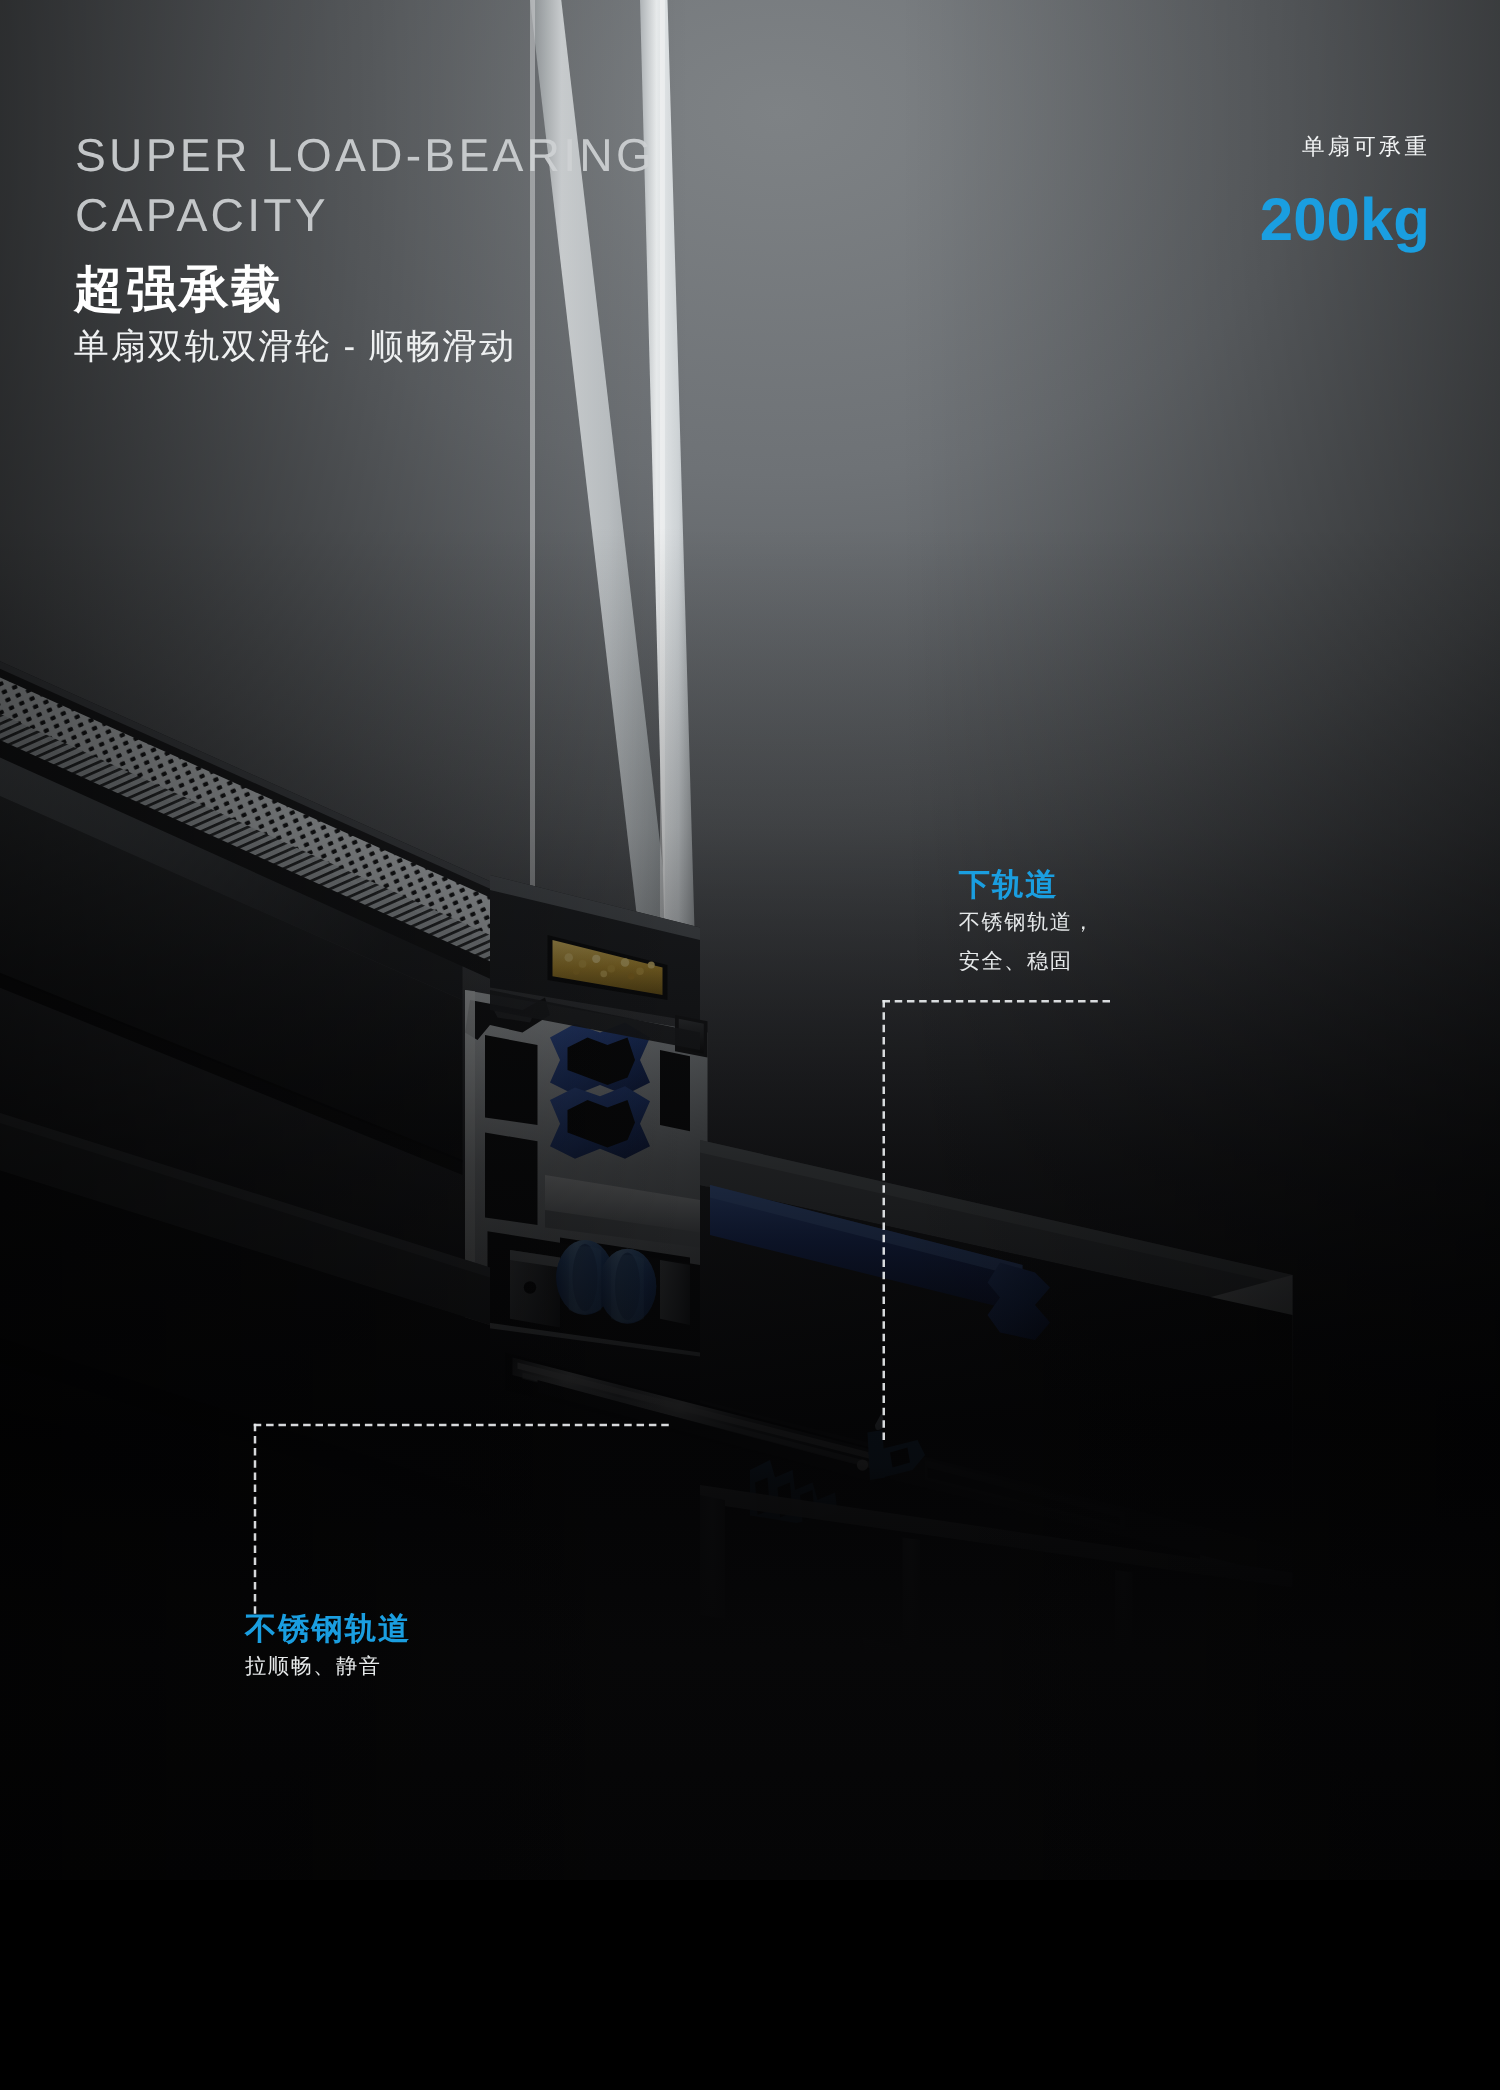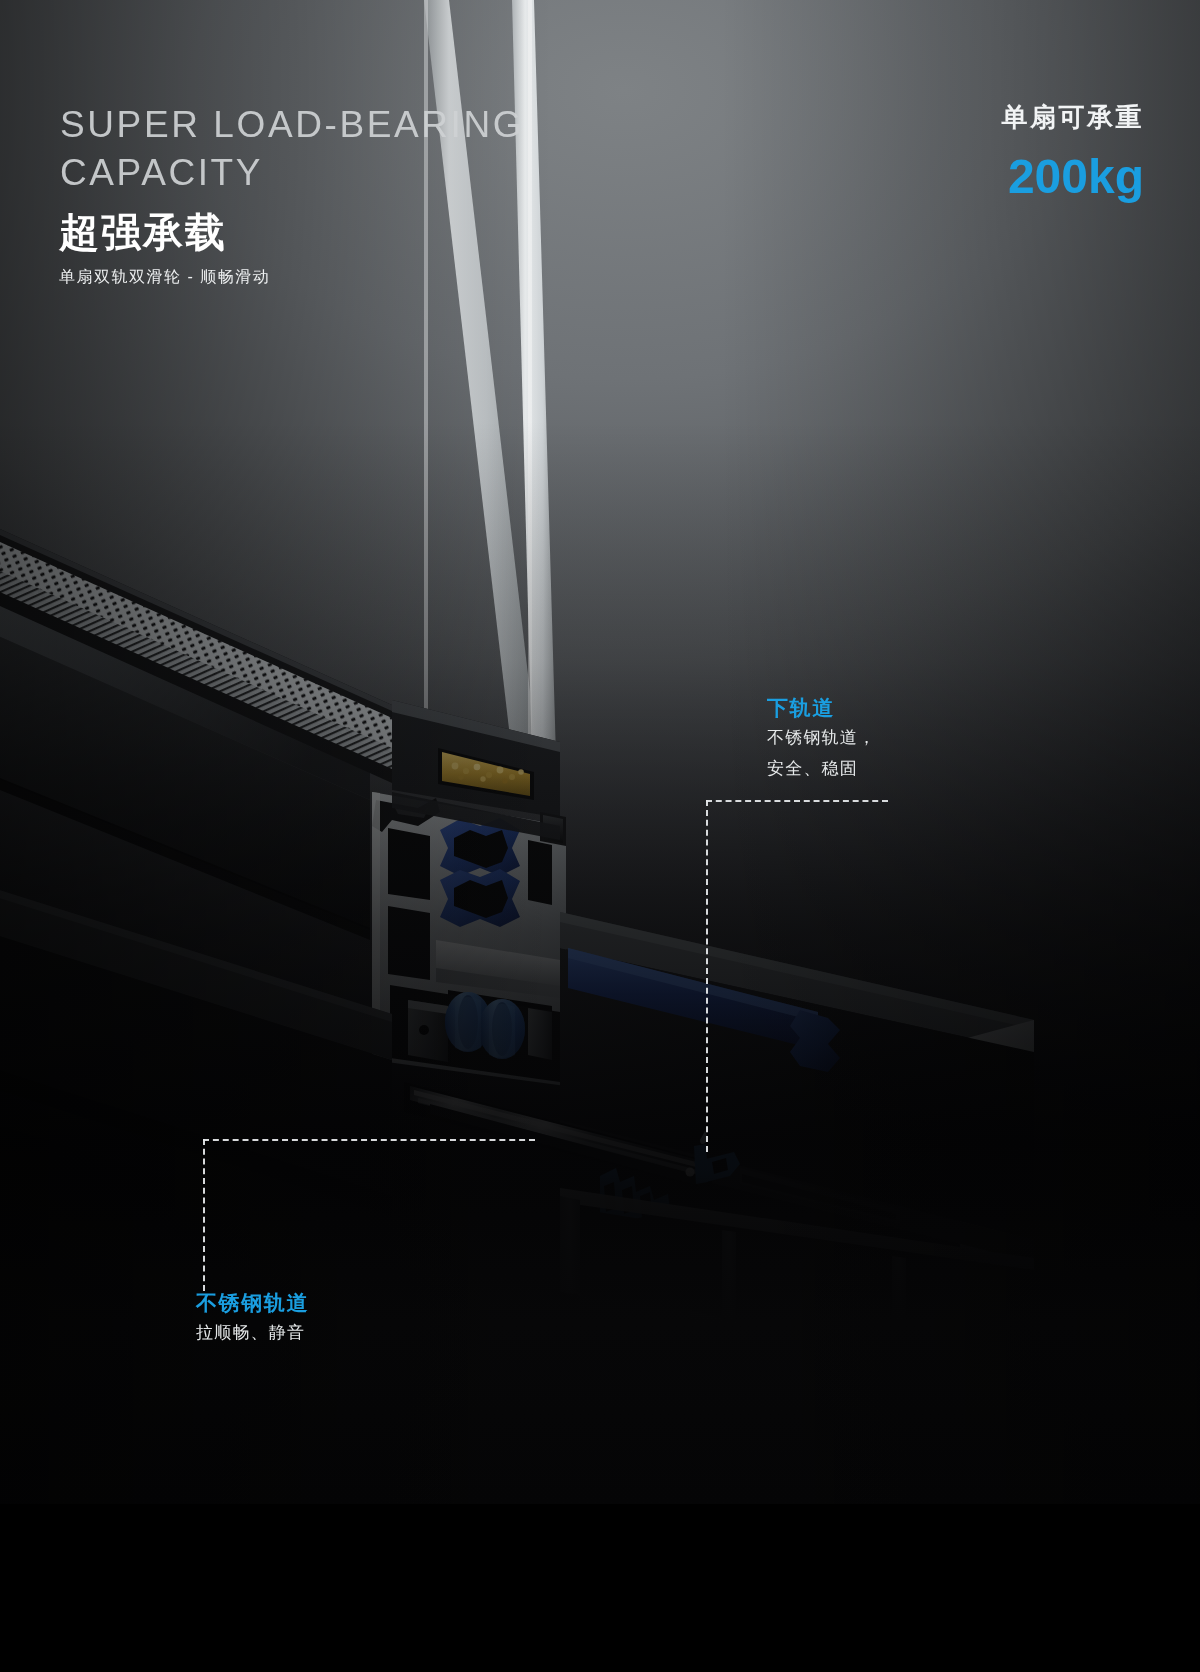--- a/index.html
+++ b/index.html
@@ -49,55 +49,55 @@
   .headline-cn{
     position:absolute;left:59px;top:208px;
     font-size:40px;line-height:48px;
     font-weight:700;
     letter-spacing:2px;
     color:#ffffff;
     text-align:center;
   }
   .subhead-cn{
     position:absolute;left:59px;top:258px;
-    font-size:16px;line-height:38px;
+    font-size:28px;line-height:38px;
     font-weight:400;
     letter-spacing:1.5px;
     color:#eef0f1;
   }
   .bodycopy{
     position:absolute;left:60px;top:334px;
     font-size:15px;line-height:29px;
     font-weight:400;
     letter-spacing:1.1px;
     color:#d2d5d7;
     white-space:pre-line;
   }
 
   
   .badge{
     position:absolute;right:56px;top:100px;
     text-align:right;
   }
   .badge-label{
-    font-size:26px;line-height:34px;
-    font-weight:700;letter-spacing:2.5px;
+    font-size:18px;line-height:34px;
+    font-weight:400;letter-spacing:2.5px;
     color:#f2f4f5;
   }
   .badge-value{
     font-size:48px;line-height:56px;
     font-weight:700;letter-spacing:0px;
     color:#1a9ee0;
     margin-top:15px;
   }
 
   
   .callout{position:absolute;}
   .callout-title{
-    font-size:21px;line-height:28px;
+    font-size:25px;line-height:28px;
     font-weight:700;letter-spacing:1.6px;
     color:#1a9ee0;
   }
   .callout-body{
     font-size:17px;line-height:31px;
     font-weight:400;letter-spacing:1.2px;
     color:#e6e9ea;
     white-space:pre-line;
   }
   .callout-right{left:767px;top:694px;}

